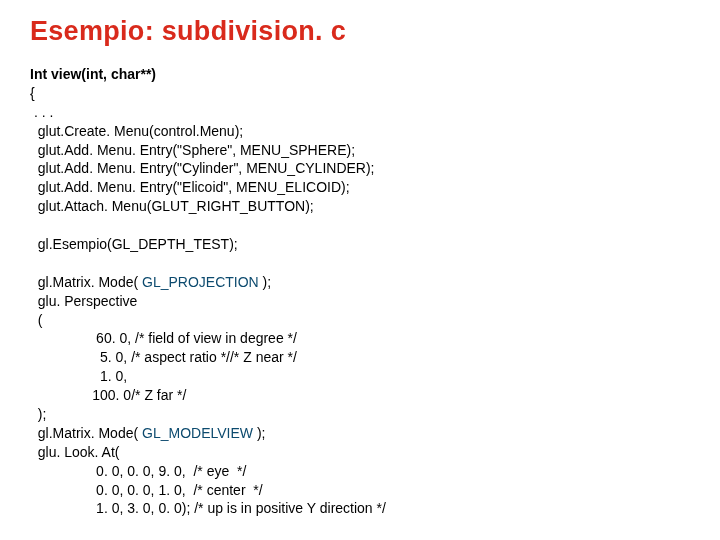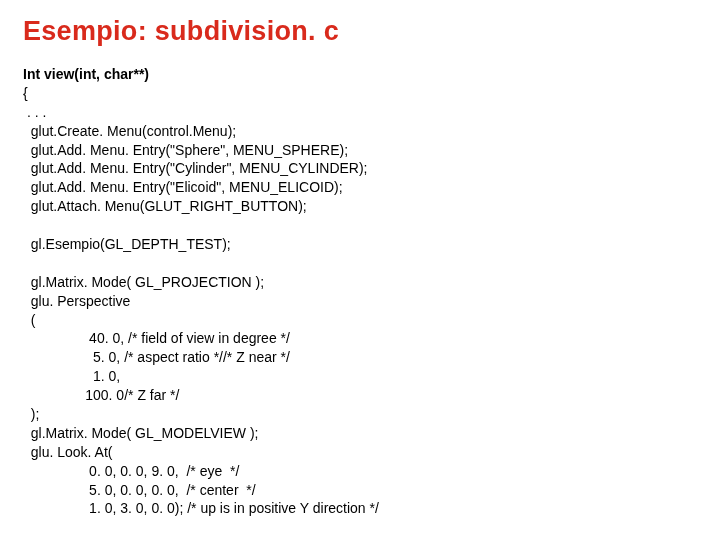--- a/index.html
+++ b/index.html
@@ -10,42 +10,42 @@
     background: #ffffff;
     font-family: "Trebuchet MS", "Segoe UI", Arial, sans-serif;
     overflow: hidden;
     color: #000;
   }
   .slide {
     position: relative;
     width: 720px;
     height: 540px;
     box-sizing: border-box;
-    padding: 16px 23px;
+    padding: 16px 30px;
   }
   .title {
     font-size: 27px;
     font-weight: 700;
     color: #d92a1c;
     letter-spacing: 0.3px;
     margin-bottom: 18px;
   }
   .code {
     font-size: 14px;
     line-height: 1.35;
     white-space: pre;
     color: #000000;
     font-family: "Trebuchet MS", "Segoe UI", Arial, sans-serif;
   }
   .code .sig {
     font-weight: 700;
     color: #000000;
   }
   .code .hl {
-    color: #000000;
+    color: #0c4a6e;
   }
 </style>
 </head>
 <body>
 
 <div class="slide">
   <div class="title">Esempio: subdivision. c</div>
 
   <div class="code"><span class="sig">Int view(int, char**)</span>
 <span>{</span>
@@ -54,23 +54,23 @@
 <span>  glut.Add. Menu. Entry("Sphere", MENU_SPHERE);</span>
 <span>  glut.Add. Menu. Entry("Cylinder", MENU_CYLINDER);</span>
 <span>  glut.Add. Menu. Entry("Elicoid", MENU_ELICOID);</span>
 <span>  glut.Attach. Menu(GLUT_RIGHT_BUTTON);</span>
 <span></span>
 <span>  gl.Esempio(GL_DEPTH_TEST);</span>
 <span></span>
 <span>  gl.Matrix. Mode( </span><span class="hl">GL_PROJECTION</span><span> );</span>
 <span>  glu. Perspective</span>
 <span>  (</span>
-<span>                 40. 0, /* field of view in degree */</span>
+<span>                 60. 0, /* field of view in degree */</span>
 <span>                  5. 0, /* aspect ratio *//* Z near */</span>
 <span>                  1. 0,</span>
 <span>                100. 0/* Z far */</span>
 <span>  );</span>
 <span>  gl.Matrix. Mode( </span><span class="hl">GL_MODELVIEW</span><span> );</span>
 <span>  glu. Look. At(</span>
 <span>                 0. 0, 0. 0, 9. 0,  /* eye  */</span>
-<span>                 5. 0, 0. 0, 0. 0,  /* center  */</span>
+<span>                 0. 0, 0. 0, 1. 0,  /* center  */</span>
 <span>                 1. 0, 3. 0, 0. 0); /* up is in positive Y direction */</span></div>
 </div>
 
 </body></html>

